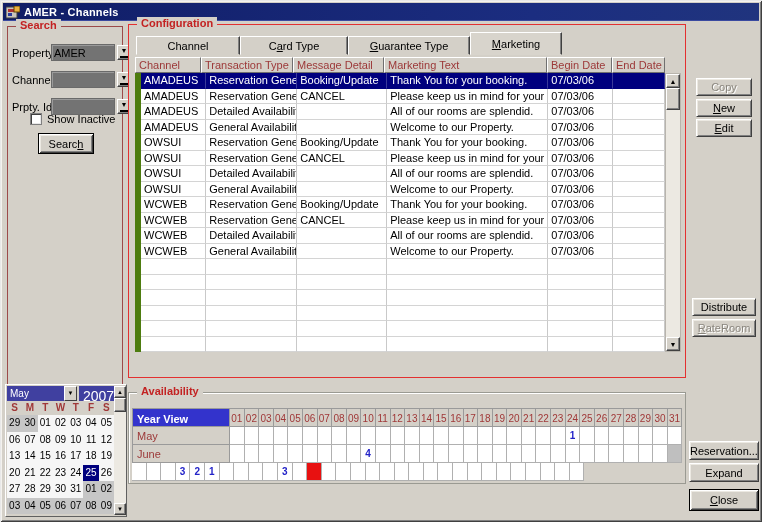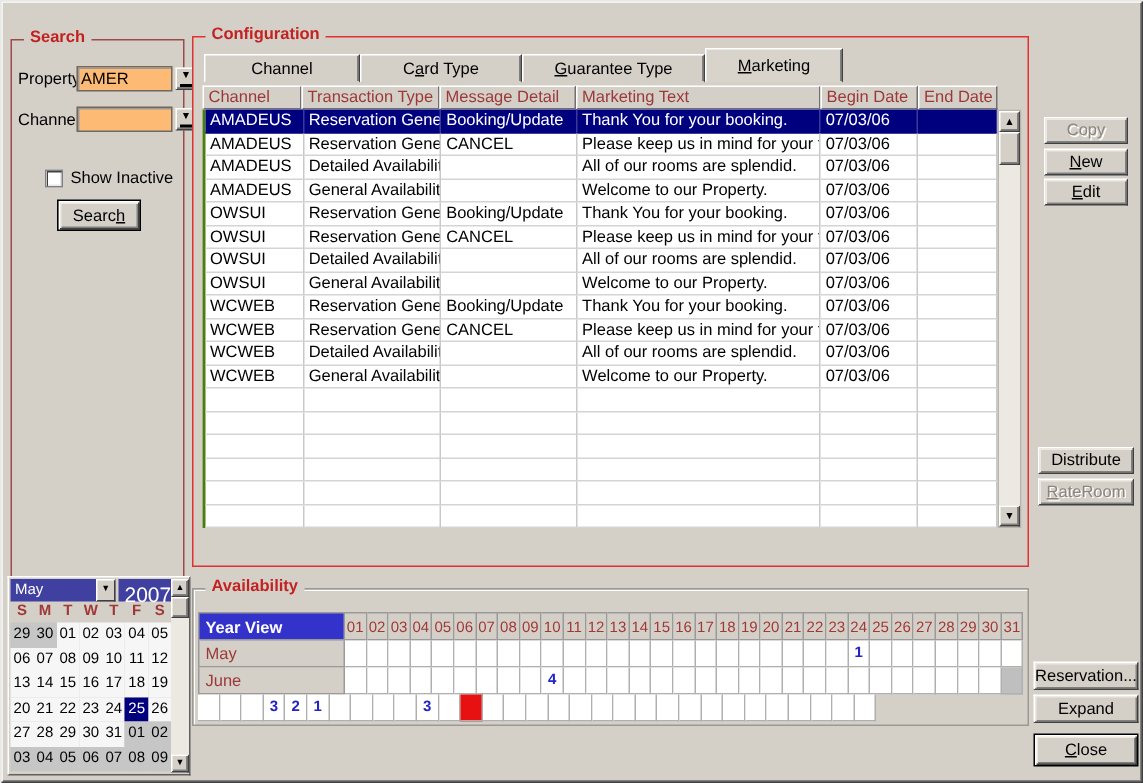--- a/index.html
+++ b/index.html
@@ -14,21 +14,21 @@
   .titlebar .title { font-size:11px; font-weight:bold; letter-spacing:.2px; }
   .appicon { width:14px; height:13px; display:inline-block; }
 
   .gb { position:absolute; background:#d4d0c8; }
   .gb-label { position:absolute; top:-8px; left:8px; background:#d4d0c8; padding:0 4px;
     font-size:11px; font-weight:bold; color:#c32222; }
 
   .search-box { left:7px; top:26px; width:116px; height:390px; border:1px solid #9c4a4a; }
   .frow { position:absolute; height:18px; font-size:11px; color:#000; }
   .frow label { position:absolute; left:0; top:3px; }
-  .yfield { position:absolute; left:39px; top:0; width:64px; height:17px; background:#fdba74;
+  .yfield { position:absolute; left:39px; top:0; width:64px; height:17px; background:#737373;
     border:1px solid #6a6a6a; box-shadow:inset 1px 1px 0 #9a9a9a; font:11px "Liberation Sans",sans-serif; padding:1px 2px; color:#000; }
   .lov { position:absolute; left:105px; top:1px; width:14px; height:15px; background:#d4d0c8;
     border:1px solid; border-color:#fff #404040 #404040 #fff; box-shadow:inset -1px -1px 0 #808080;
     font-size:7px; line-height:11px; text-align:center; padding:0; cursor:pointer; }
   .lov span { display:inline-block; border-bottom:2px solid #000; padding:0 1px 0 1px; transform:translateY(-1px); }
 
   .checkbox { position:absolute; width:12px; height:12px; background:#fff; border:1px solid #808080;
     box-shadow:inset 1px 1px 0 #404040, inset -1px -1px 0 #e8e8e8; }
   .cb-label { position:absolute; font-size:11px; }
 
@@ -42,21 +42,21 @@
   .tabstrip { position:absolute; left:7px; top:7px; height:23px; display:flex; align-items:flex-end; }
   .tab { height:19px; padding:3px 10px 2px; font-size:11px; text-align:center; background:#d4d0c8;
     border:1px solid; border-color:#fff #404040 transparent #fff; box-shadow:inset -1px 0 0 #808080; cursor:pointer; }
   .tab.active { height:23px; padding-top:5px; background:#d8d4cc;
     border-color:#fff #404040 transparent #fff; position:relative; z-index:2; }
 
   .dtable { position:absolute; left:6px; top:32px; width:546px; height:296px; }
   .thead { display:flex; height:16px; }
   .hcell { background:#d4d0c8; border:1px solid; border-color:#fff #707070 #707070 #fff;
     font-size:11px; color:#9c3838; padding:1px 3px; white-space:nowrap; overflow:hidden; }
-  .tbody { position:absolute; top:16px; left:0; width:530px; height:279px; background:#fff; border-left:2px solid #4d7c0f; }
+  .tbody { position:absolute; top:16px; left:0; width:530px; height:279px; background:#fff; border-left:6px solid #4d7c0f; }
   .trow { display:flex; height:15.5px; }
   .tcell { border-right:1px solid #c9c9c9; border-bottom:1px solid #d4d4d4; font-size:11px; color:#000;
     padding:1px 3px 0; white-space:nowrap; overflow:hidden; }
   .trow.selected { background:#00007e; }
   .trow.selected .tcell { color:#fff; border-bottom-color:#00007e; border-right-color:#3a3a9a; }
   .c0{width:66px;} .c1{width:92px;} .c2{width:91px;} .c3{width:163px;} .c4{width:65px;} .c5{width:53px;}
 
   .vscroll { position:absolute; left:530px; top:16px; width:16px; height:279px; background:#ece9e2;
     border:1px solid #b8b4ac; }
   .sb-btn { position:absolute; left:0; width:14px; height:14px; background:#d4d0c8; border:1px solid;
@@ -97,31 +97,47 @@
   .cday.other { background:#c6c6c6; }
   .cday.sel { background:#00007e; color:#fff; }
 
   u { text-decoration:underline; }
 </style>
 </head>
 <body>
 
 <div class="window">
 
+  <div class="titlebar">
+    <span class="appicon">
+      <svg width="14" height="13" viewBox="0 0 14 13">
+          <rect x="0" y="1" width="11" height="11" fill="#c8c4bc" stroke="#404040" stroke-width="1"></rect>
+          <rect x="2" y="3" width="7" height="3" fill="#b03030"></rect>
+          <rect x="2" y="7" width="4" height="3" fill="#2a3a9a"></rect>
+          <rect x="8" y="0" width="6" height="6" fill="#e8b040" stroke="#604000" stroke-width="1"></rect>
+        </svg>
+    </span>
+    <span class="title">AMER - Channels</span>
+  </div>
 
   <div class="gb search-box">
     <span class="gb-label">Search</span>
 
     <div class="frow" style="left:4px; top:17px; width:112px;">
       <label>Property</label>
       <input class="yfield" value="AMER" style="">
       <button class="lov"><span>▼</span></button>
     </div>
     <div class="frow" style="left:4px; top:44px; width:112px;">
       <label>Channel</label>
+      <input class="yfield" value="" style="">
+      <button class="lov"><span>▼</span></button>
+    </div>
+    <div class="frow" style="left:4px; top:71px; width:112px;">
+      <label>Prpty. Id</label>
       <input class="yfield" value="" style="">
       <button class="lov"><span>▼</span></button>
     </div>
 
     <span class="checkbox" style="left:22px; top:86px;"></span>
     <span class="cb-label" style="left:39px; top:86px;">Show Inactive</span>
 
     <button class="btn default" style="left:30px; top:106px; width:56px; height:21px;">Searc<u>h</u></button>
   </div>
 

